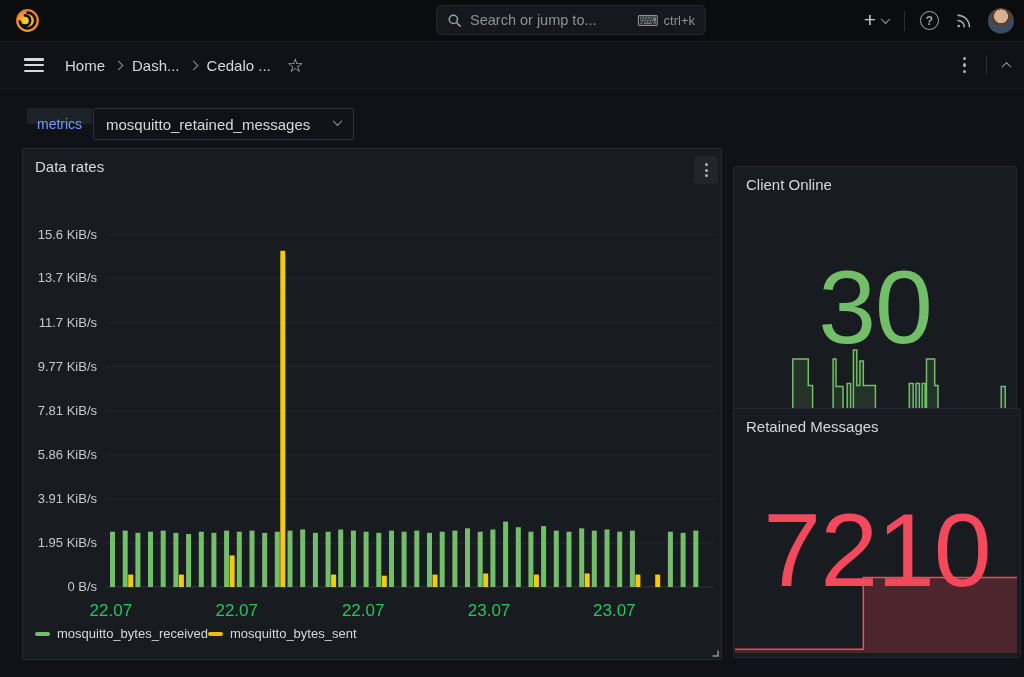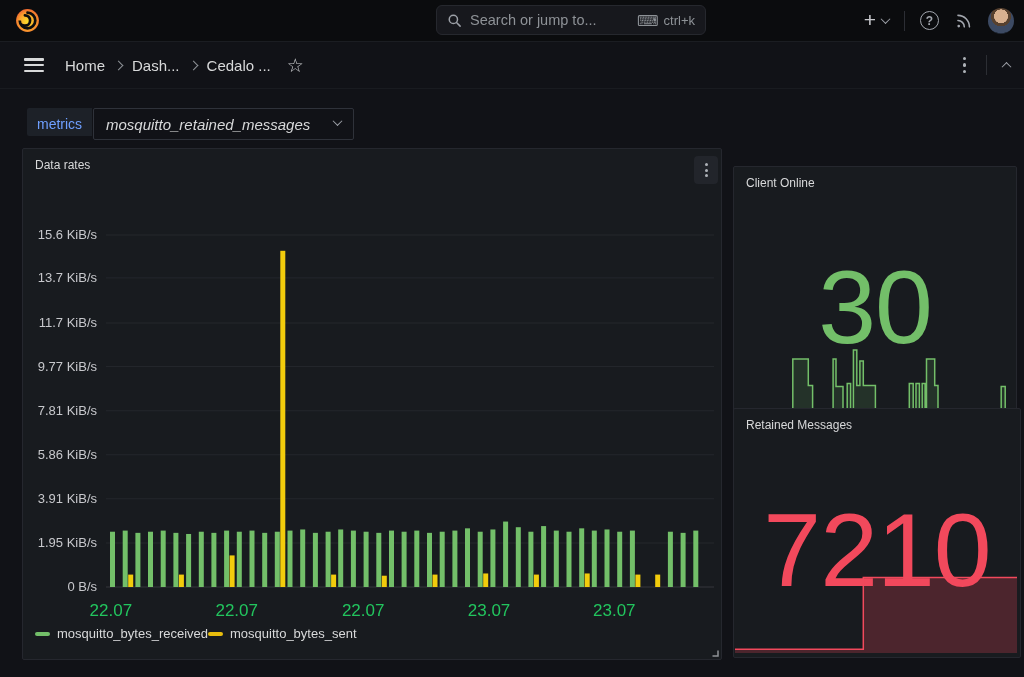--- a/index.html
+++ b/index.html
@@ -30,26 +30,26 @@
   .burger div{height:2.5px;background:#d8d9da;border-radius:1px;}
   .crumbs{position:absolute;left:65px;top:0;height:46px;display:flex;align-items:center;gap:10px;font-size:15px;}
   .crumb{color:#d8d9da;cursor:pointer;}
   .crumb-sep{width:6px;height:6px;border-right:1.5px solid #8e9297;border-bottom:1.5px solid #8e9297;transform:rotate(-45deg);margin-top:1px;}
   .star{font-size:19px;color:#cfd0d2;margin-left:6px;cursor:pointer;line-height:1;}
   .crumb-right{position:absolute;right:14px;top:0;height:46px;display:flex;align-items:center;gap:16px;}
   .kebab{display:flex;flex-direction:column;gap:3px;cursor:pointer;padding:4px;}
   .kebab i{width:3.5px;height:3.5px;border-radius:50%;background:#aeb2b8;}
 
   
-  .var-label{position:absolute;left:27px;top:108px;height:28px;line-height:32px;padding:0 10px;background:#1d2128;border-radius:2px 0 0 2px;color:#6e9fff;font-size:14px;font-weight:500;}
-  .var-dd{position:absolute;left:93px;top:108px;height:32px;background:#111217;border:1px solid #2f323a;border-radius:2px;display:flex;align-items:center;padding:0 12px;box-sizing:border-box;gap:24px;font-size:15px;color:#d8d9da;cursor:pointer;font-style:italic;}
+  .var-label{position:absolute;left:27px;top:108px;height:16px;line-height:32px;padding:0 10px;background:#1d2128;border-radius:2px 0 0 2px;color:#6e9fff;font-size:14px;font-weight:500;}
+  .var-dd{position:absolute;left:93px;top:108px;height:32px;background:#111217;border:1px solid #2f323a;border-radius:2px;display:flex;align-items:center;padding:0 12px;box-sizing:border-box;gap:24px;font-size:15px;color:#d8d9da;cursor:pointer;}
 
   
   .panel{position:absolute;background:#181b1f;border:1px solid #25272e;border-radius:2px;box-sizing:border-box;}
-  .panel-title{position:absolute;left:12px;top:9px;font-size:12px;font-weight:500;color:#d8d9da;cursor:pointer;}
+  .panel-title{position:absolute;left:12px;top:9px;font-size:15px;font-weight:500;color:#d8d9da;cursor:pointer;}
   #p-data{left:22px;top:148px;width:700px;height:512px;}
   #p-client{left:733px;top:166px;width:284px;height:250px;}
   #p-retained{left:733px;top:408px;width:288px;height:250px;}
   .panel-kebab{position:absolute;right:3px;top:7px;width:24px;height:28px;background:#22252b;border-radius:4px;display:flex;align-items:center;justify-content:center;cursor:pointer;}
   .panel-kebab .kebab{gap:2.5px;}
   .panel-kebab .kebab i{width:3px;height:3px;}
 
   
   .yticks{position:absolute;left:0;top:76px;width:80px;height:370px;}
   .yticks div{position:absolute;right:6px;font-size:13px;color:#c7c8cc;white-space:nowrap;}

